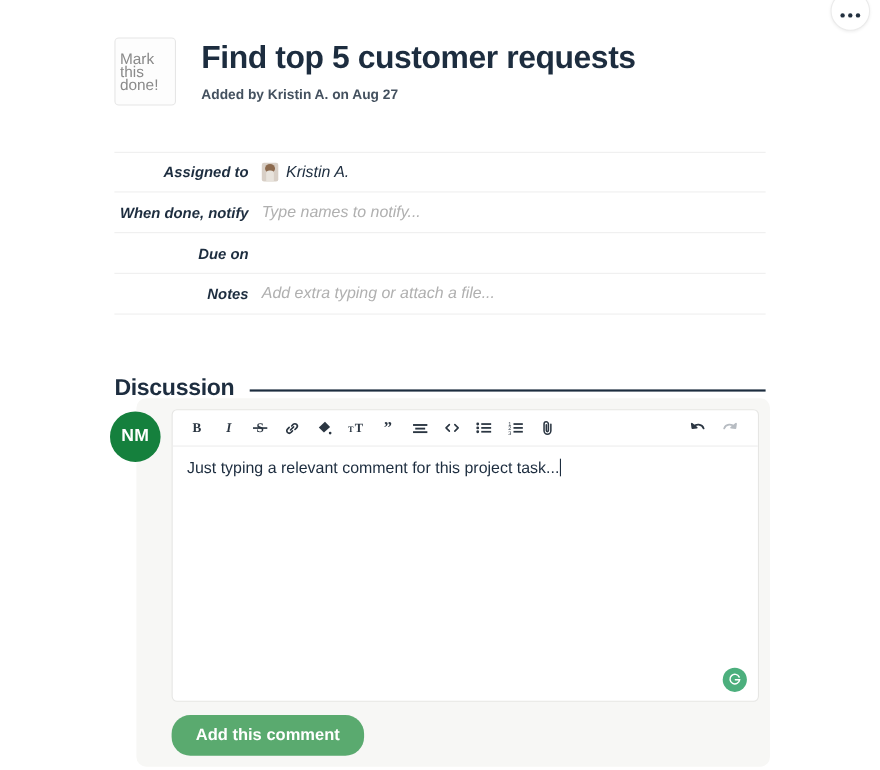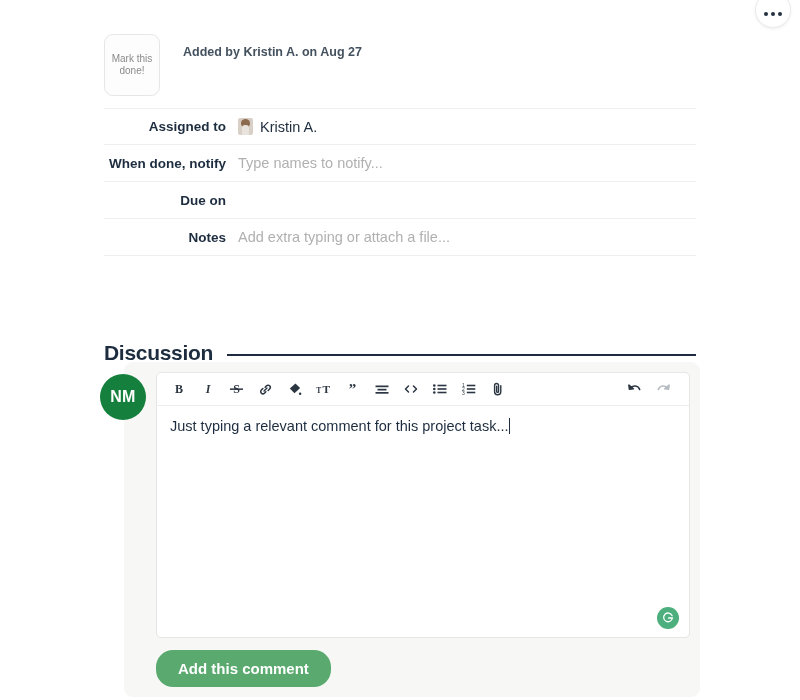--- a/index.html
+++ b/index.html
@@ -40,26 +40,26 @@
     position: absolute;
     left: 104px; top: 32px;
     width: 592px;
     display: flex;
     align-items: flex-start;
   }
   .mark-done {
     width: 56px; height: 62px;
     flex: 0 0 56px;
     border: 1px solid #e6e6e6;
-    border-radius: 9px;
+    border-radius: 4px;
     background: #fdfdfd;
     color: #8a8a8a;
-    font-size: 10px;
+    font-size: 14px;
     line-height: 12px;
-    text-align: center;
+    text-align: left;
     display: flex; align-items: center; justify-content: center;
     padding: 0 4px;
     margin-top: 2px;
   }
   .title-block { margin-left: 23px; padding-top: 4px; }
   .todo-title {
     font-size: 29px;
     font-weight: bold;
     color: #1d2d3f;
     letter-spacing: -0.4px;
@@ -70,22 +70,23 @@
   .todo-sub {
     margin-top: 9px;
     font-size: 12.5px;
     color: #44515f;
     font-weight: 600;
   }
 
   
   .meta {
     position: absolute;
-    left: 104px; top: 108px;
+    left: 104px; top: 138px;
     width: 592px;
+    font-style: italic;
   }
   .meta-row {
     display: flex;
     align-items: center;
     height: 37px;
     border-bottom: 1px solid #efefef;
   }
   .meta-row:first-child { border-top: 1px solid #efefef; }
   .meta-label {
     width: 134px;
@@ -272,20 +273,21 @@
 
   <div class="more-btn">
     <i></i>
     <i></i>
     <i></i>
   </div>
 
   <div class="header">
     <div class="mark-done">Mark this done!</div>
     <div class="title-block">
+      <div class="todo-title">Find top 5 customer requests</div>
       <div class="todo-sub">Added by Kristin A. on Aug 27</div>
     </div>
   </div>
 
   <div class="meta">
 
     <div class="meta-row">
       <div class="meta-label">Assigned to</div>
       <div class="meta-value">
         <span class="person-ico"></span>

